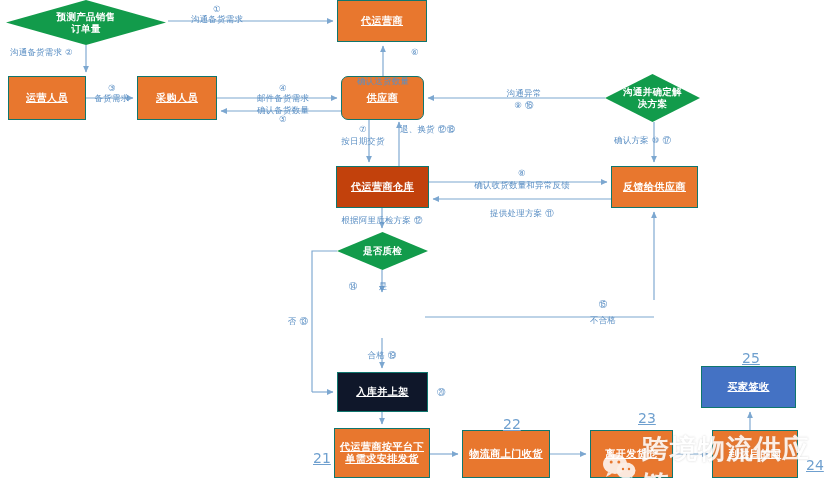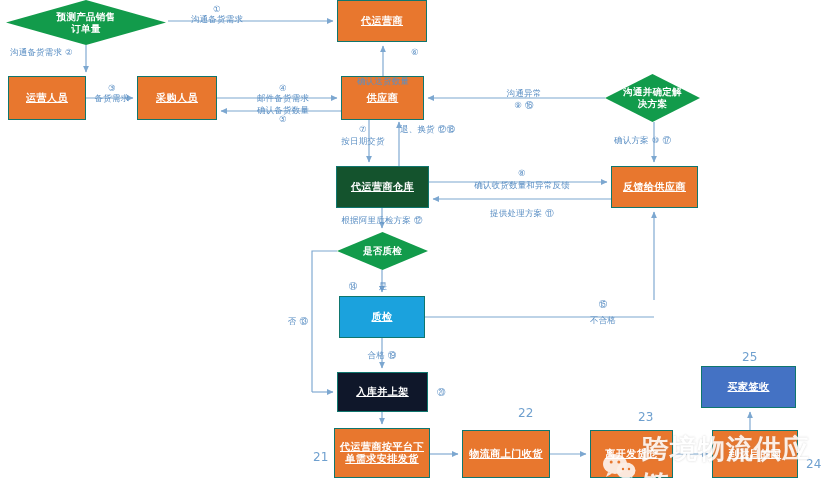--- a/index.html
+++ b/index.html
@@ -64,22 +64,23 @@
     color:#5b8fc4;
     font-size:8.5px;
     line-height:1.25;
     white-space:nowrap;
     letter-spacing:0.2px;
   }
   .elabel.ctr{ transform:translateX(-50%); }
   .numlabel{
     position:absolute;
     color:#6fa0cf;
-    font-size:12px;
+    font-size:14px;
     white-space:nowrap;
+    text-decoration:underline;
   }
   .watermark{
     position:absolute;
     display:flex;
     align-items:center;
     gap:6px;
     opacity:0.88;
     pointer-events:none;
   }
   .watermark .wmtext{
@@ -172,49 +173,46 @@
   </div>
 
   <div class="node rect" style="left:8px;top:76px;width:78px;height:44px;background:#E8772E;">
     <span class="lbl">运营人员</span>
   </div>
 
   <div class="node rect" style="left:137px;top:76px;width:80px;height:44px;background:#E8772E;text-align:right;">
     <span class="lbl">采购人员</span>
   </div>
 
-  <div class="node rect" style="left:341px;top:76px;width:83px;height:44px;background:#E8772E;">
+  <div class="node rect" style="left:341px;top:76px;width:83px;height:44px;background:#E8772E;border-radius:7px;">
     <span class="lbl">供应商</span>
   </div>
 
   <div class="diamond" style="left:605px;top:74px;width:95px;height:48px;">
     <svg class="dshape" viewBox="0 0 95 48" preserveAspectRatio="none">
       <polygon points="47.5,0 95,24 47.5,48 0,24" fill="#129B4B"></polygon>
     </svg>
     <span class="lbl">沟通并确定解<br>决方案</span>
   </div>
 
-  <div class="node rect" style="left:336px;top:166px;width:93px;height:42px;background:#14532d;">
+  <div class="node rect" style="left:336px;top:166px;width:93px;height:42px;background:#c2410c;">
     <span class="lbl">代运营商仓库</span>
   </div>
 
   <div class="node rect" style="left:611px;top:166px;width:87px;height:42px;background:#E8772E;">
     <span class="lbl">反馈给供应商</span>
   </div>
 
   <div class="diamond" style="left:337px;top:232px;width:91px;height:38px;">
     <svg class="dshape" viewBox="0 0 91 38" preserveAspectRatio="none">
       <polygon points="45.5,0 91,19 45.5,38 0,19" fill="#129B4B"></polygon>
     </svg>
     <span class="lbl">是否质检</span>
   </div>
 
-  <div class="node rect" style="left:339px;top:296px;width:86px;height:42px;background:#1BA2DD;">
-    <span class="lbl">质检</span>
-  </div>
 
   <div class="node rect" style="left:337px;top:372px;width:91px;height:40px;background:#0f172a;">
     <span class="lbl">入库并上架</span>
   </div>
 
   <div class="node rect" style="left:334px;top:428px;width:96px;height:50px;background:#E8772E;">
     <span class="lbl">代运营商按平台下<br>单需求安排发货</span>
   </div>
 
   <div class="node rect" style="left:462px;top:430px;width:88px;height:48px;background:#E8772E;">
@@ -256,21 +254,21 @@
   <div class="elabel ctr" style="left:382px;top:215px;">根据阿里质检方案 ⑫</div>
   <div class="elabel ctr" style="left:353px;top:281px;">⑭</div>
   <div class="elabel ctr" style="left:383px;top:281px;">是</div>
   <div class="elabel ctr" style="left:298px;top:316px;">否 ⑬</div>
   <div class="elabel ctr" style="left:603px;top:299px;">⑮</div>
   <div class="elabel ctr" style="left:603px;top:315px;">不合格</div>
   <div class="elabel ctr" style="left:382px;top:350px;">合格 ⑲</div>
   <div class="elabel" style="left:437px;top:387px;">⑳</div>
 
   <div class="numlabel" style="left:313px;top:450px;">21</div>
-  <div class="numlabel" style="left:503px;top:406px;margin-left:15px;">22</div>
+  <div class="numlabel" style="left:503px;top:416px;">22</div>
   <div class="numlabel" style="left:622px;top:410px;margin-left:16px;">23</div>
   <div class="numlabel" style="left:806px;top:457px;">24</div>
   <div class="numlabel" style="left:742px;top:350px;">25</div>
 
   <div class="watermark" style="left:602px;top:431px;">
     <span class="wechat">
       <svg viewBox="0 0 34 30" width="34" height="30">
         <ellipse cx="13" cy="12" rx="12" ry="10" fill="#ffffff" opacity="0.95"></ellipse>
         <path d="M6,20 L4,25 L10,21.5 z" fill="#ffffff" opacity="0.95"></path>
         <circle cx="9.2" cy="10" r="1.5" fill="#E8772E"></circle>

